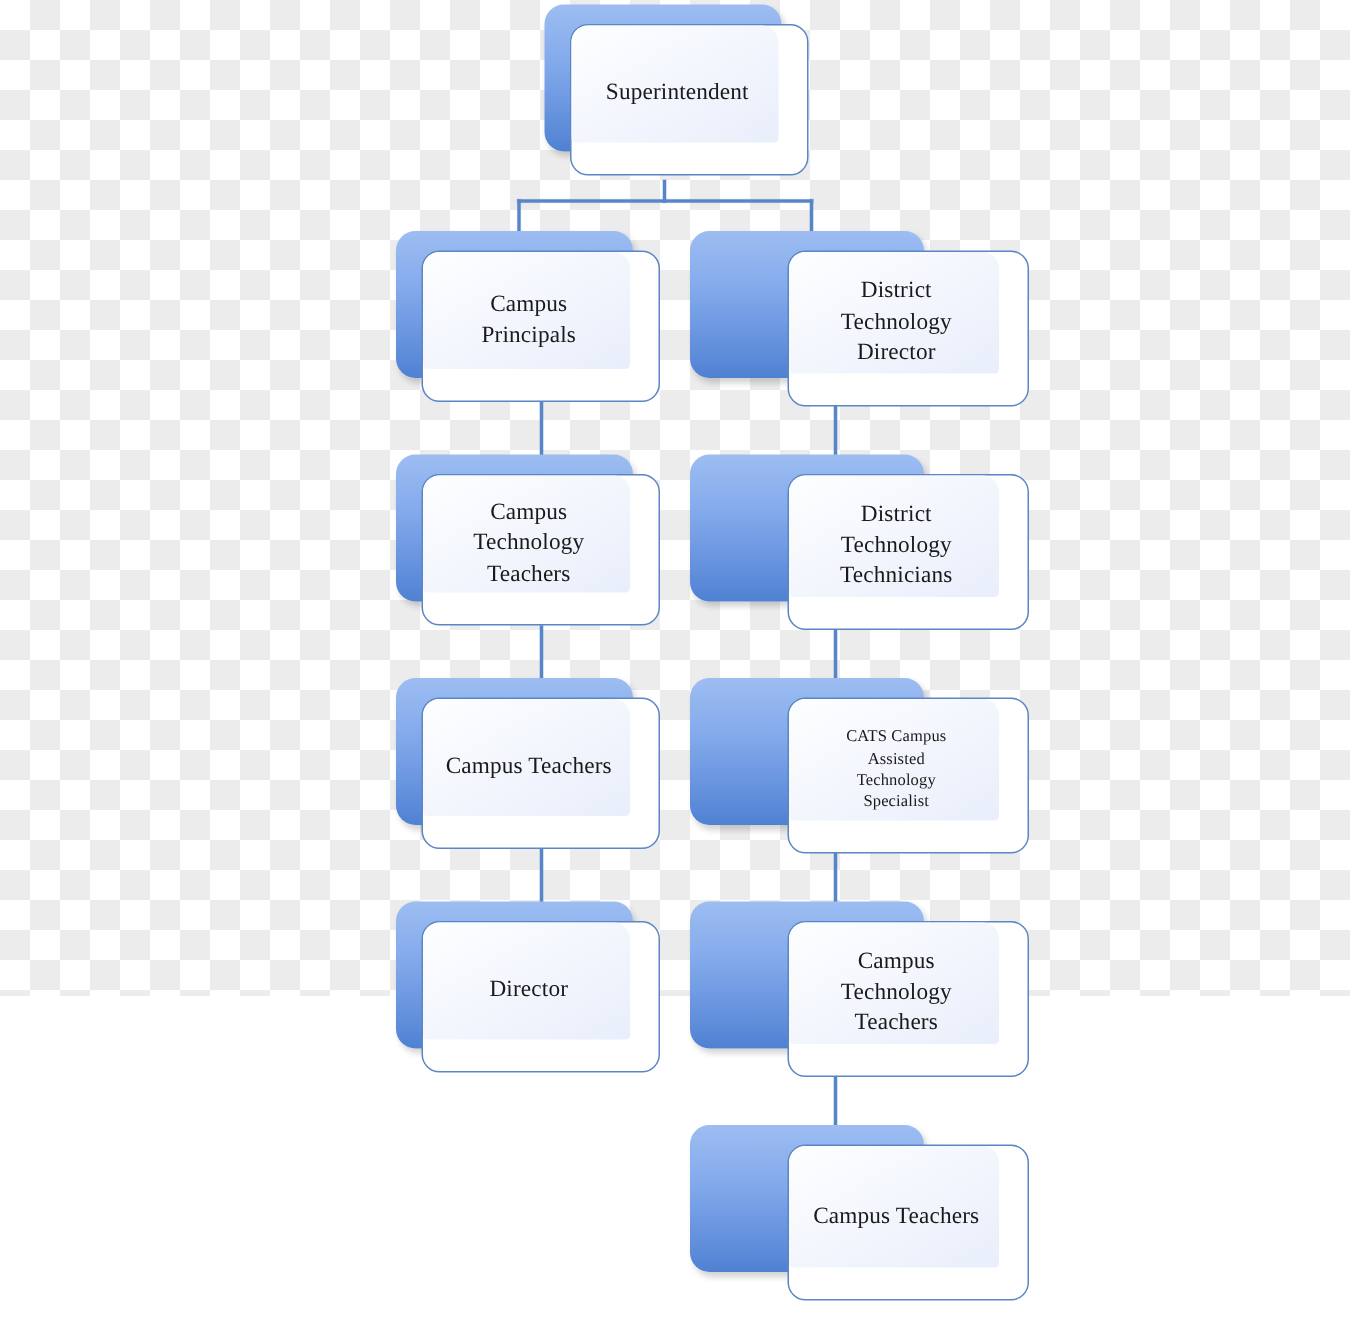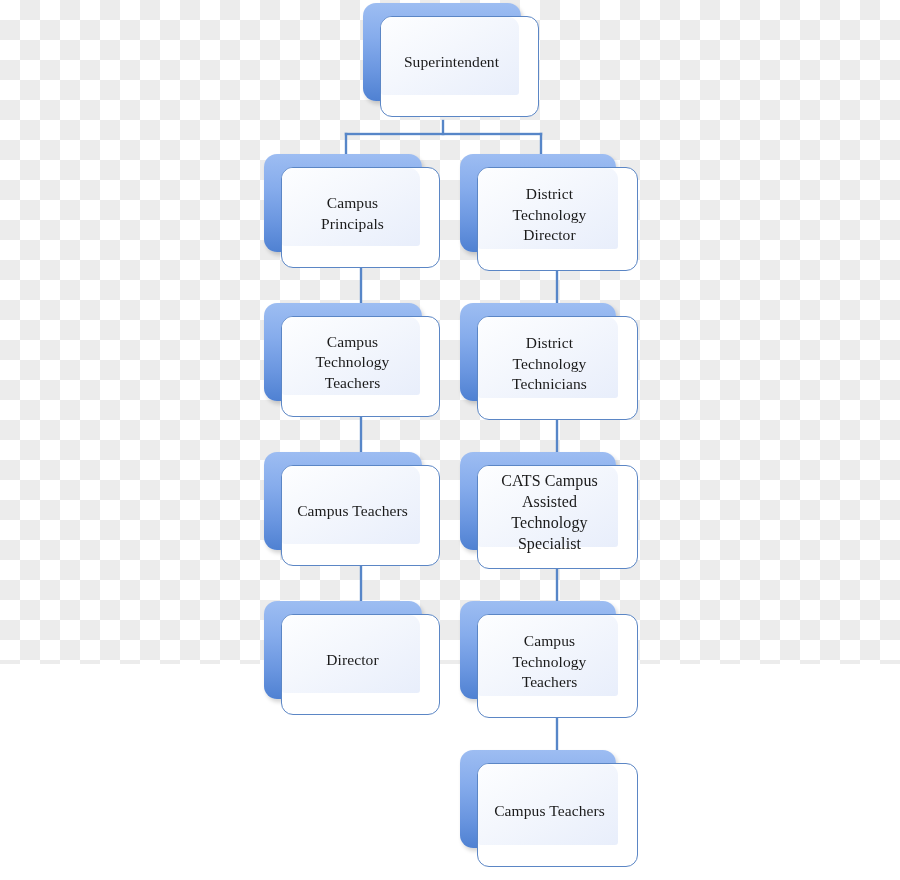--- a/index.html
+++ b/index.html
@@ -85,21 +85,21 @@
     font-size: 15.5px;
     line-height: 1.33;
     letter-spacing: 0.1px;
     padding: 0 6px;
     white-space: pre-line;
     transform: translateX(-8px) translateY(-4px);
   }
 
   
   .node.wide .plate { width: 156px; height: 98px; }
-  .node.wide .card  { width: 161px; height: 104px; }
+  .node.wide .card  { width: 161px; height: 104px; margin-left: 48px; }
 </style>
 </head>
 <body>
 
 <div id="canvas">
 
   <div class="conn v" style="left:442px; top:120px; height:15px;"></div>
 
   <div class="conn h" style="left:345px; top:133px; width:197px;"></div>
 
@@ -161,21 +161,21 @@
   <div class="node" style="left:264px; top:452px;">
     <div class="plate"></div>
     <div class="card">
       <div class="label">Campus Teachers</div>
     </div>
   </div>
 
   <div class="node wide" style="left:460px; top:452px;">
     <div class="plate"></div>
     <div class="card">
-      <div class="label" style="font-size:16px; line-height:1.3;text-align:center;">CATS Campus
+      <div class="label" style="font-size:11px; line-height:1.3;text-align:center;">CATS Campus
 Assisted
 Technology
 Specialist</div>
     </div>
   </div>
 
   <div class="node" style="left:264px; top:601px;">
     <div class="plate"></div>
     <div class="card">
       <div class="label">Director</div>

